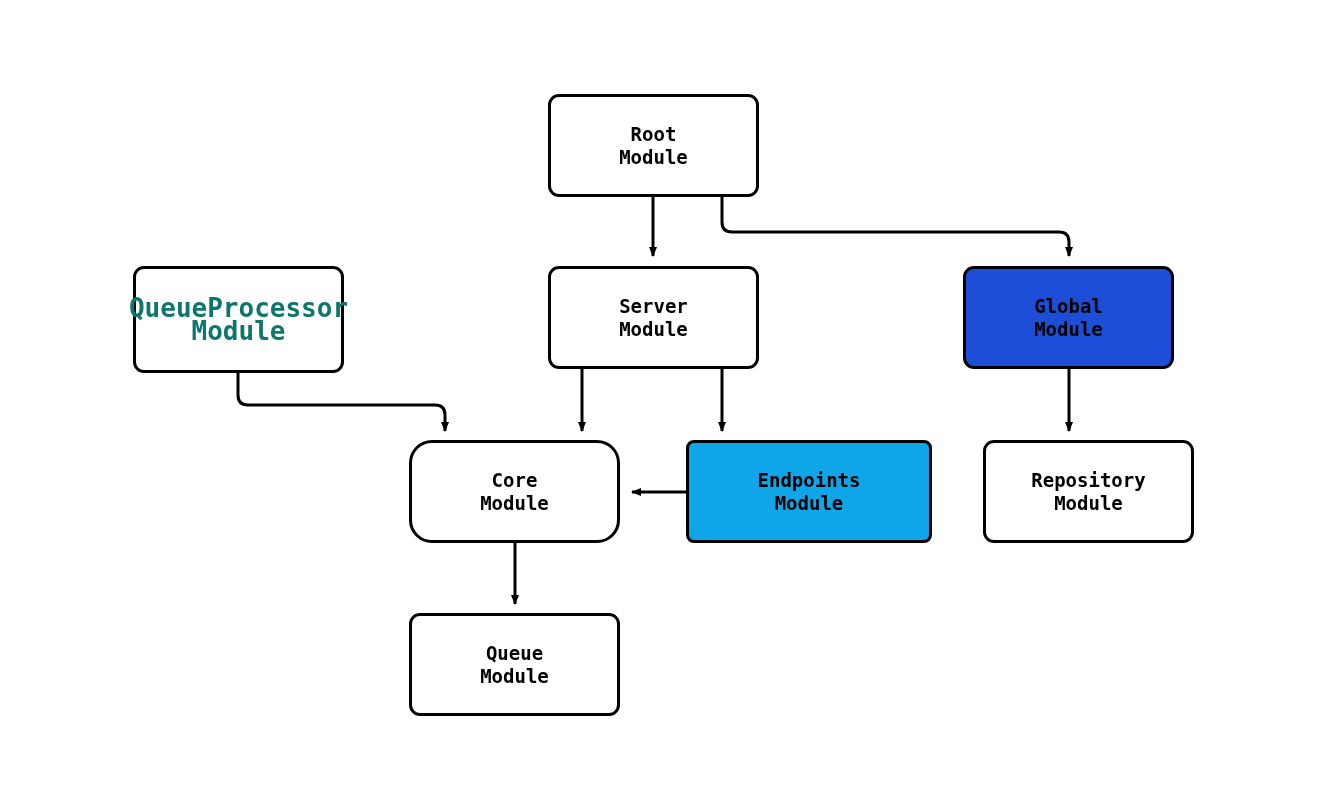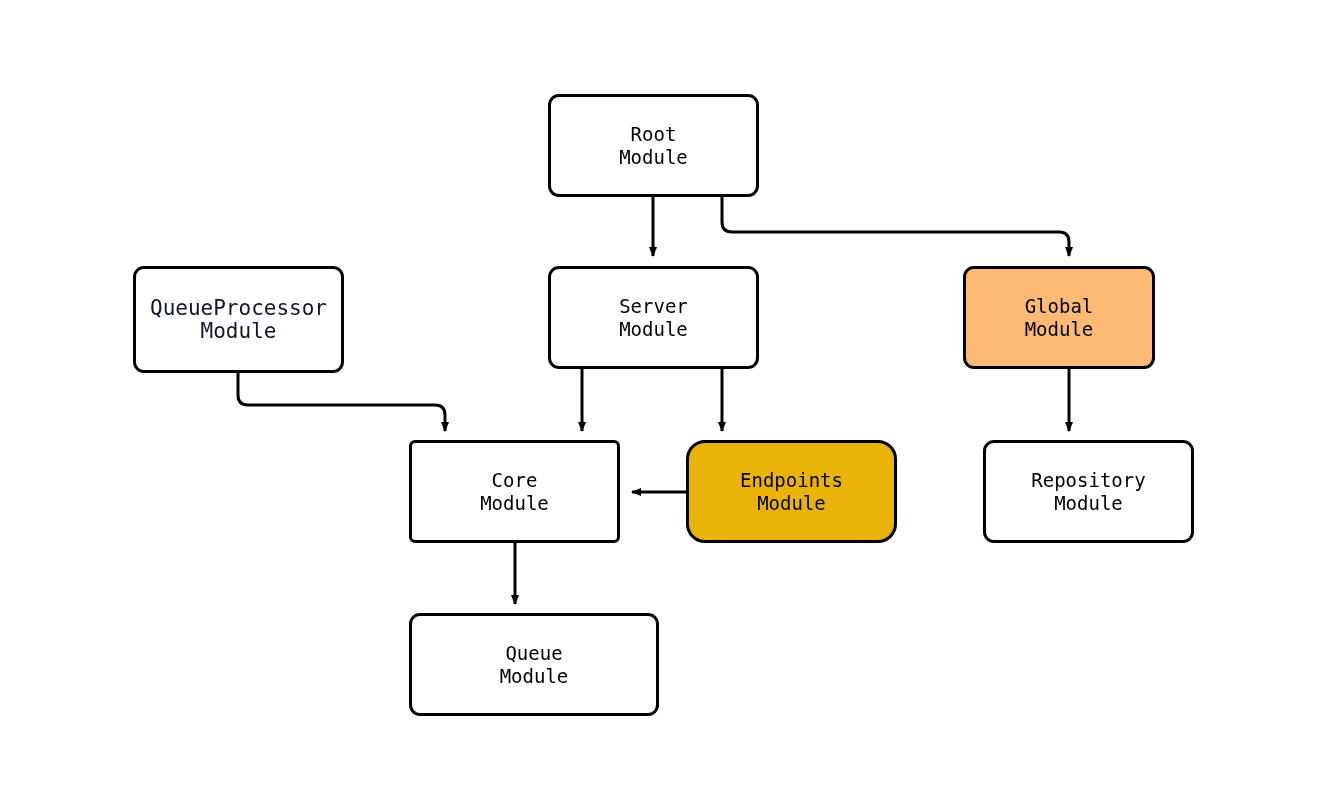--- a/index.html
+++ b/index.html
@@ -39,21 +39,21 @@
     border-radius: 11px;
   }
   .node-label {
     text-align: center;
     color: #000000;
     font-family: "DejaVu Sans Mono", "Liberation Mono", monospace;
     font-size: 19px;
     line-height: 23px;
     letter-spacing: 0px;
     white-space: pre;
-    font-weight: 400;
+    font-weight: 700;
   }
 </style>
 </head>
 <body style="background: rgb(255, 255, 255);">
 
 <div id="diagram-root" style="background: rgb(255, 255, 255);">
 
   <svg id="edge-layer" viewBox="0 0 1337 809" width="1337" height="809" xmlns="http://www.w3.org/2000/svg">
     <defs>
       <marker id="arrowhead" markerWidth="10" markerHeight="8" refX="9" refY="4" orient="auto" markerUnits="userSpaceOnUse">
@@ -93,47 +93,47 @@
       <path d="M 515 543 L 515 604" fill="none" stroke="#000000" stroke-width="3" marker-end="url(#arrowhead)"></path>
     </g>
   </svg>
 
   <div class="node" style="left: 548px; top: 94px; width: 211px; height: 103px; background: rgb(255, 255, 255); border: 3px solid rgb(0, 0, 0); border-radius: 11px;">
     <span class="node-label" style="color: rgb(0, 0, 0); font-size: 19px;">Root
 Module</span>
   </div>
 
   <div class="node" style="left: 133px; top: 266px; width: 211px; height: 107px; background: rgb(255, 255, 255); border: 3px solid rgb(0, 0, 0); border-radius: 11px;">
-    <span class="node-label" style="color: #0f172a; font-size: 21px;">QueueProcessor
+    <span class="node-label" style="color: #0f766e; font-size: 26px;">QueueProcessor
 Module</span>
   </div>
 
   <div class="node" style="left: 548px; top: 266px; width: 211px; height: 103px; background: rgb(255, 255, 255); border: 3px solid rgb(0, 0, 0); border-radius: 11px;">
     <span class="node-label" style="color: #000000; font-size: 19px;">Server
 Module</span>
   </div>
 
-  <div class="node" style="left: 963px; top: 266px; width: 192px; height: 103px; background: #fdba74; border: 3px solid rgb(0, 0, 0); border-radius: 11px;">
+  <div class="node" style="left: 963px; top: 266px; width: 211px; height: 103px; background: #1d4ed8; border: 3px solid rgb(0, 0, 0); border-radius: 11px;">
     <span class="node-label" style="color: rgb(0, 0, 0); font-size: 19px;">Global
 Module</span>
   </div>
 
-  <div class="node" style="left: 409px; top: 440px; width: 211px; height: 103px; background: rgb(255, 255, 255); border: 3px solid rgb(0, 0, 0); border-radius: 6px;">
+  <div class="node" style="left: 409px; top: 440px; width: 211px; height: 103px; background: rgb(255, 255, 255); border: 3px solid rgb(0, 0, 0); border-radius: 23px;">
     <span class="node-label" style="color: rgb(0, 0, 0); font-size: 19px;">Core
 Module</span>
   </div>
 
-  <div class="node" style="left: 686px; top: 440px; width: 211px; height: 103px; background: #eab308; border: 3px solid rgb(0, 0, 0); border-radius: 19px;">
+  <div class="node" style="left: 686px; top: 440px; width: 246px; height: 103px; background: #0ea5e9; border: 3px solid rgb(0, 0, 0); border-radius: 8px;">
     <span class="node-label" style="color: rgb(0, 0, 0); font-size: 19px;">Endpoints
 Module</span>
   </div>
 
   <div class="node" style="left: 963px; top: 440px; width: 211px; height: 103px; background: rgb(255, 255, 255); border: 3px solid rgb(0, 0, 0); border-radius: 11px; margin-left: 20px;">
     <span class="node-label" style="color: rgb(0, 0, 0); font-size: 19px;">Repository
 Module</span>
   </div>
 
-  <div class="node" style="left: 409px; top: 613px; width: 250px; height: 103px; background: rgb(255, 255, 255); border: 3px solid rgb(0, 0, 0); border-radius: 11px;">
+  <div class="node" style="left: 409px; top: 613px; width: 211px; height: 103px; background: rgb(255, 255, 255); border: 3px solid rgb(0, 0, 0); border-radius: 11px;">
     <span class="node-label" style="color: rgb(0, 0, 0); font-size: 19px;">Queue
 Module</span>
   </div>
 
 </div>
 
 </body></html>

